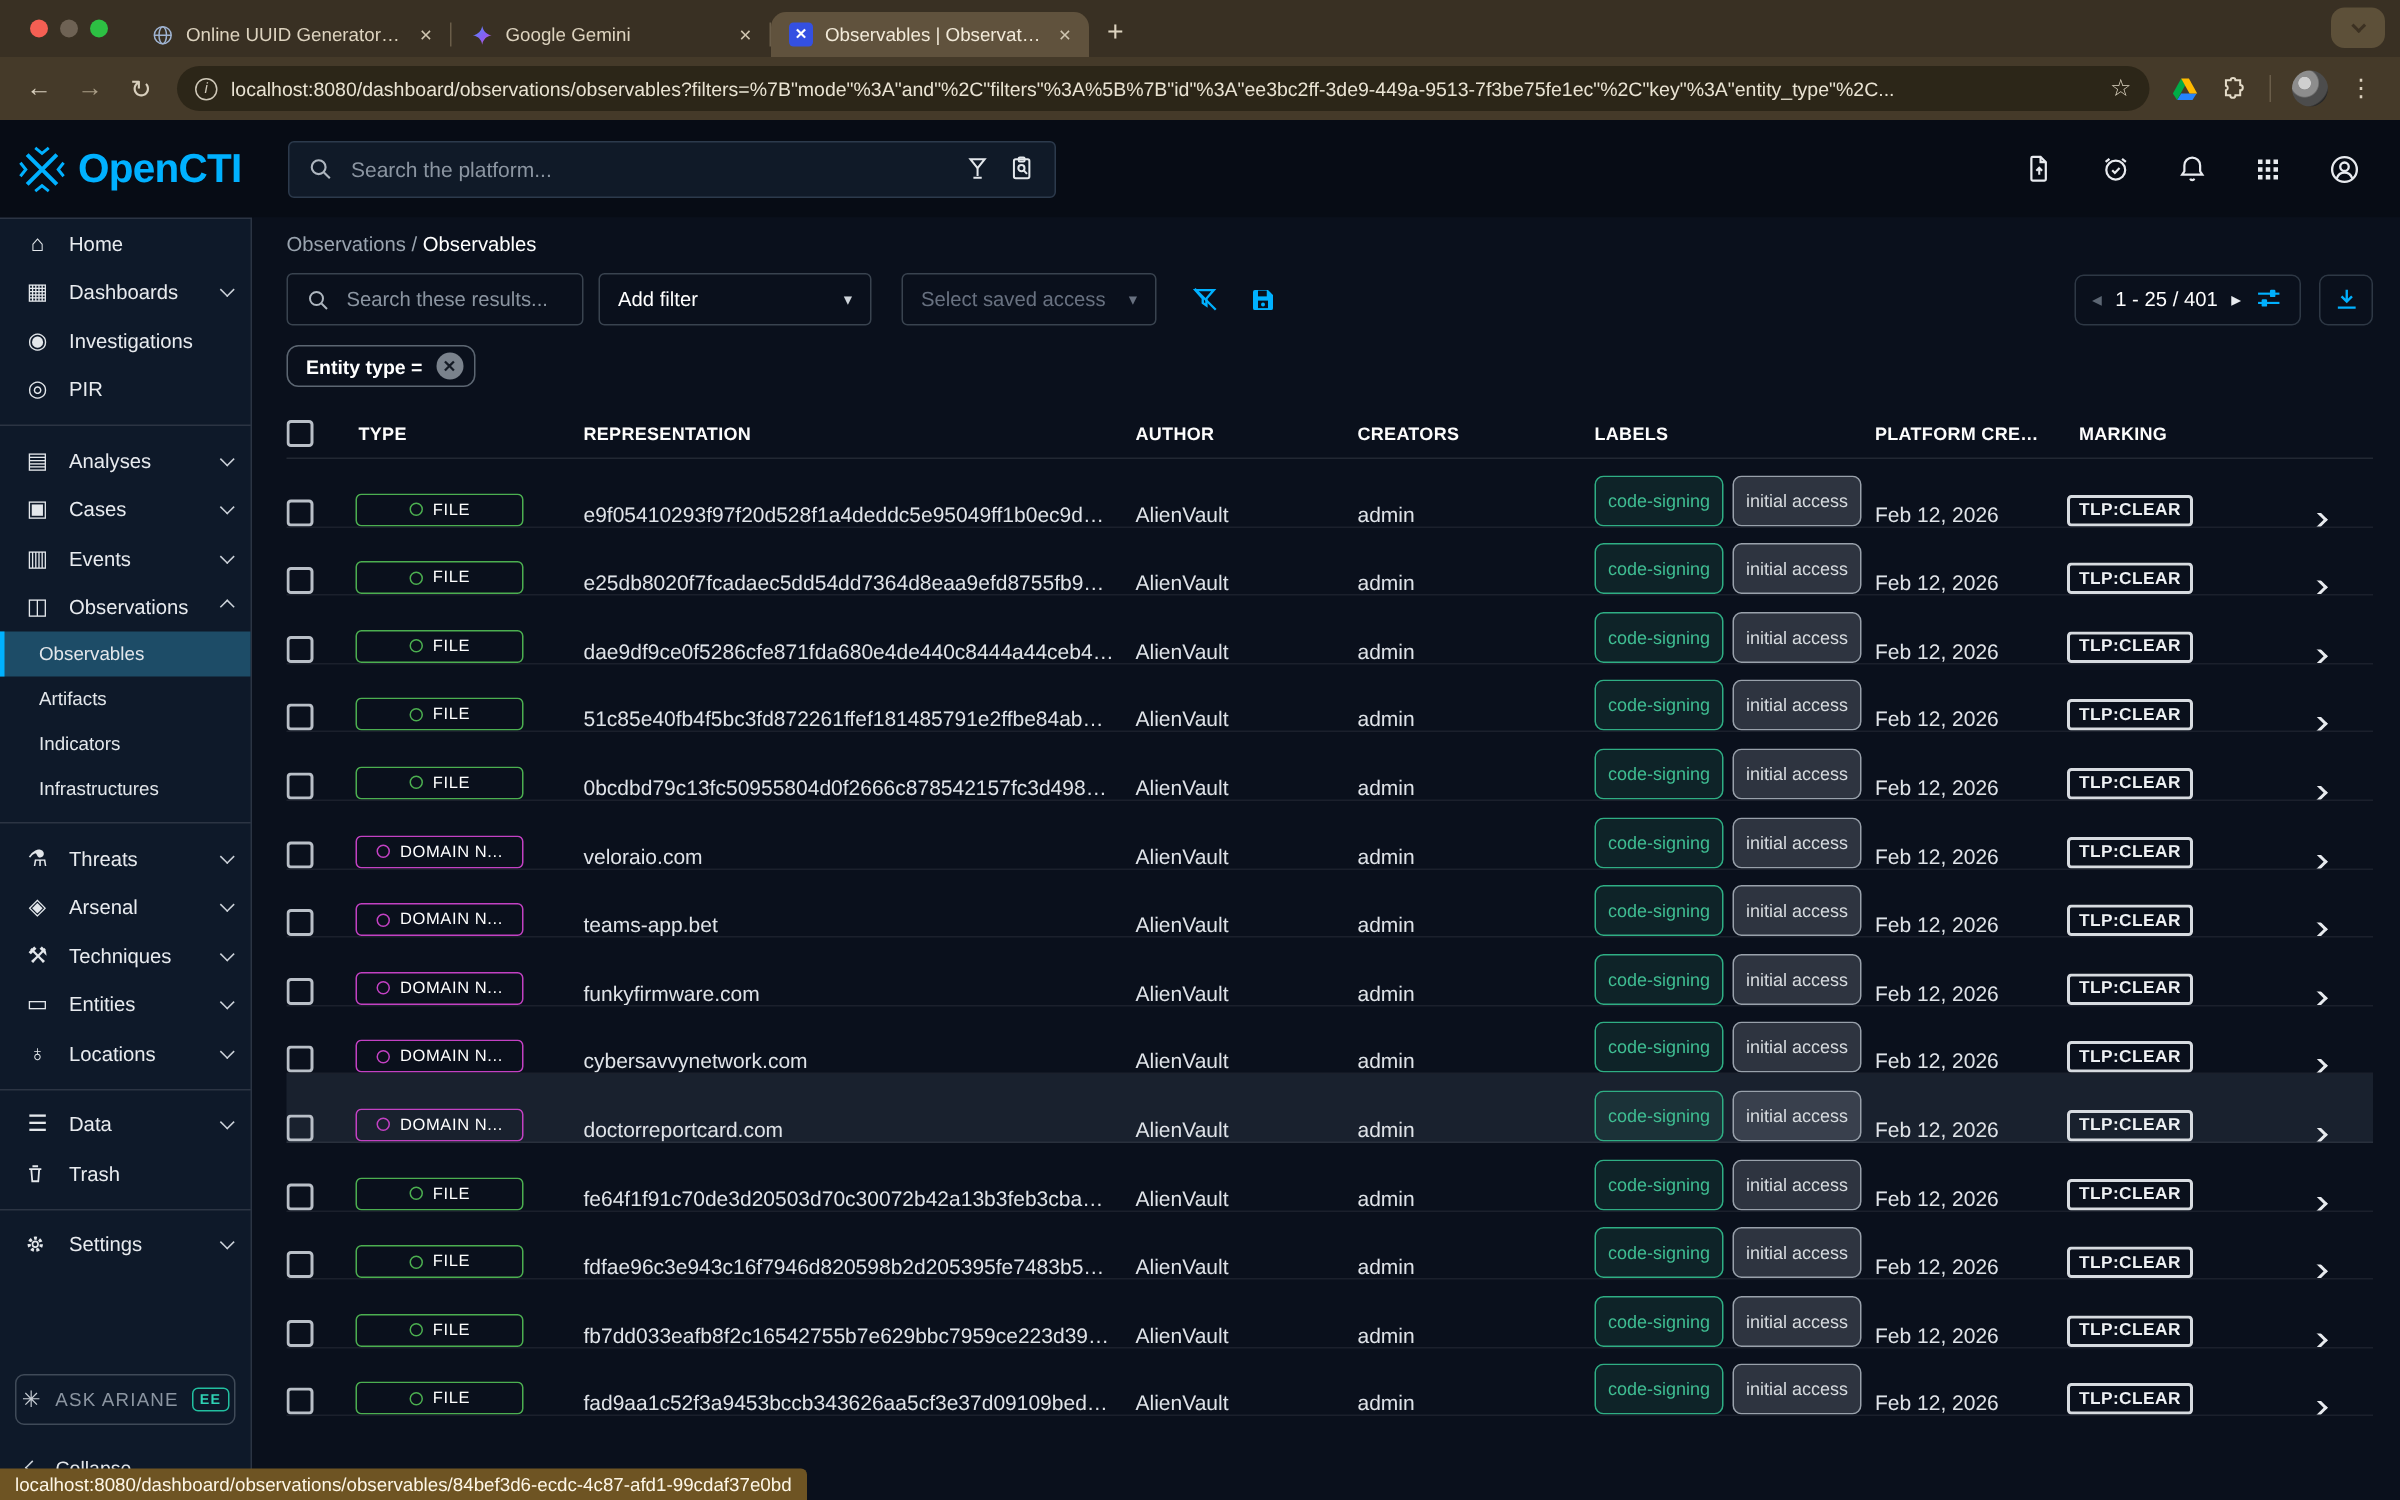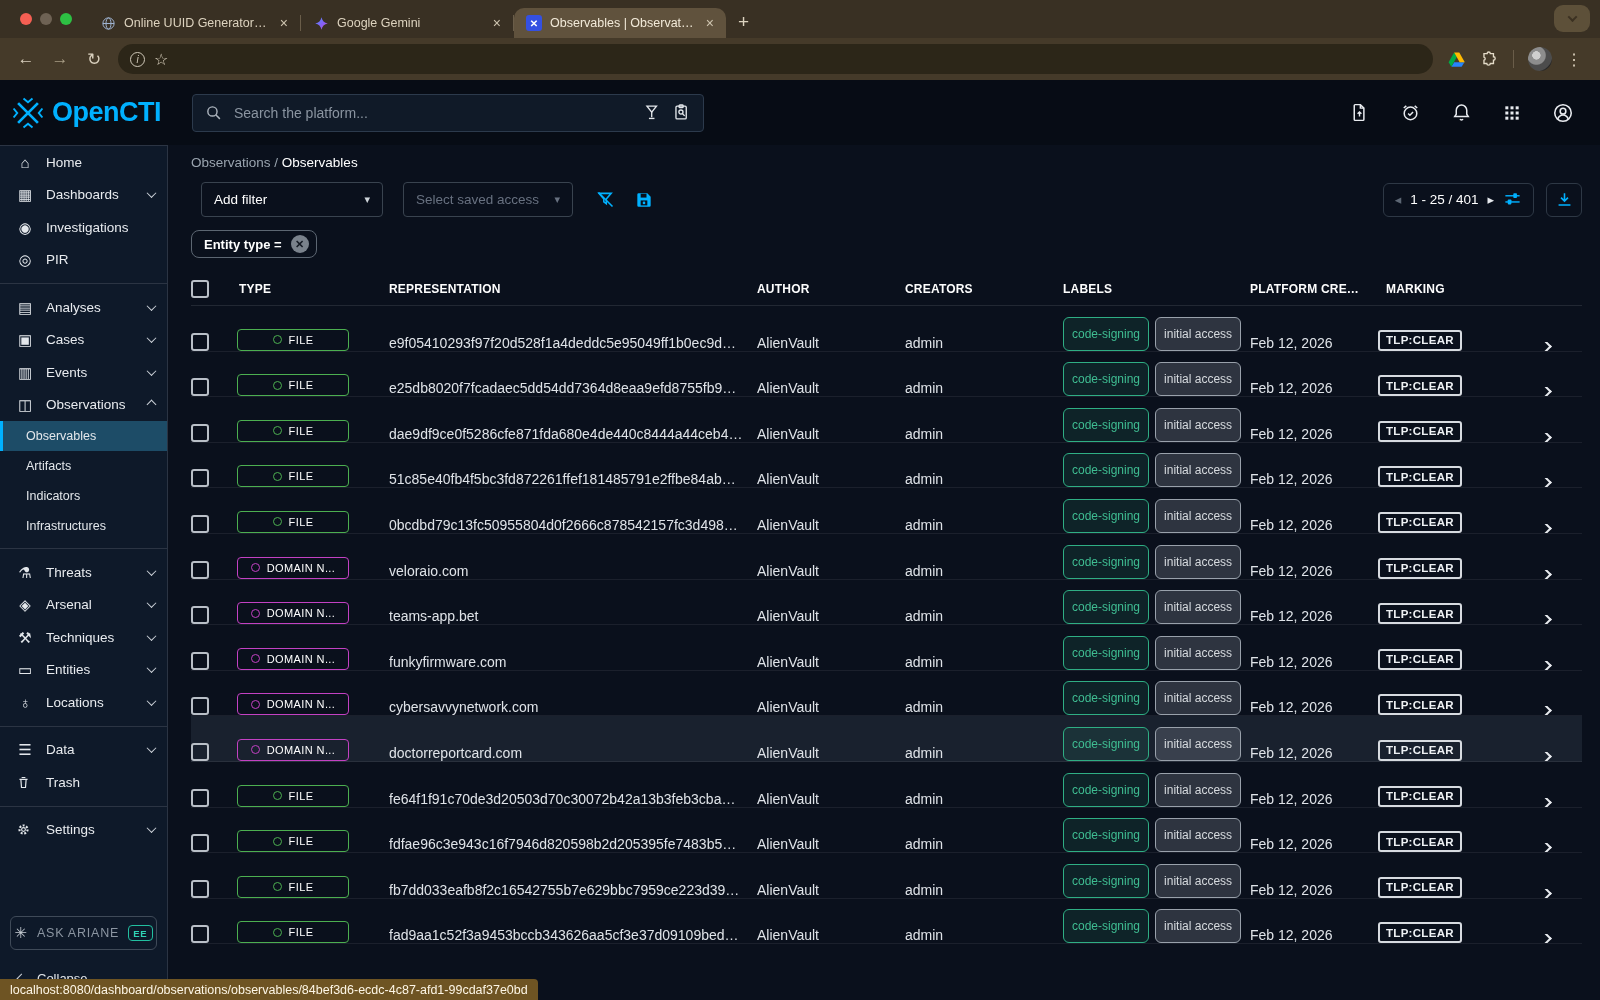--- a/index.html
+++ b/index.html
@@ -181,20 +181,21 @@
       <span class="chv brown"></span>
     </span>
 </div>
 
 <div class="toolbar">
   <span class="navbtn">←</span>
   <span class="navbtn fwd">→</span>
   <span class="navbtn">↻</span>
   <div class="urlbar">
     <span class="info">i</span>
+    <span class="urltext">localhost:8080/dashboard/observations/observables?filters=%7B"mode"%3A"and"%2C"filters"%3A%5B%7B"id"%3A"ee3bc2ff-3de9-449a-9513-7f3be75fe1ec"%2C"key"%3A"entity_type"%2C...</span>
     <span class="urlstar">☆</span>
   </div>
   <div class="chromeacts">
     <span>
       <svg width="19" height="19" viewBox="0 0 24 24">
         <path fill="#2684fc" d="M5.5 21h13l3.5-5.5H9z"></path>
         <path fill="#00ac47" d="M9 3L2 15.5 5.5 21 12.5 8.5z"></path>
         <path fill="#ffba00" d="M9 3h6.5l7 12.5h-6.5z"></path>
       </svg>
     </span>
@@ -396,20 +397,29 @@
   </div>
 
   <div class="main">
     <div class="breadcrumb">
       <span>Observations</span>
       <span> </span><span>/</span><span> </span>
       <span class="cur">Observables</span>
     </div>
 
     <div class="filters-row">
+      <div class="fld f-search">
+        <span>
+          <svg width="16" height="16" viewBox="0 0 24 24" fill="none" stroke="#aeb6bf" stroke-width="2">
+            <circle cx="10.5" cy="10.5" r="6.5"></circle>
+              <path d="M15.5 15.5 21 21"></path>
+          </svg>
+        </span>
+        <input placeholder="Search these results..." style="">
+      </div>
       <div class="fld f-select">
         <span>Add filter</span>
         <span class="car">▾</span>
       </div>
       <div class="fld f-select disabled">
         <span>Select saved access</span>
         <span class="car">▾</span>
       </div>
       <div class="t-icons">
         <span>

